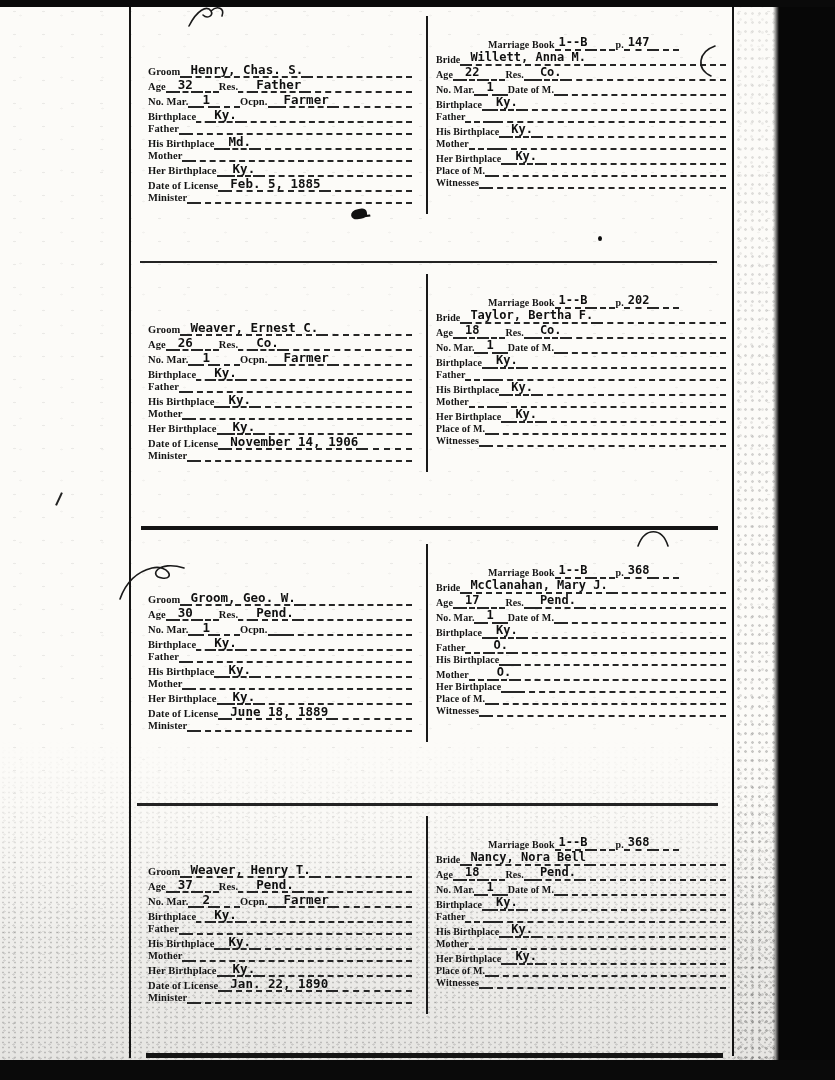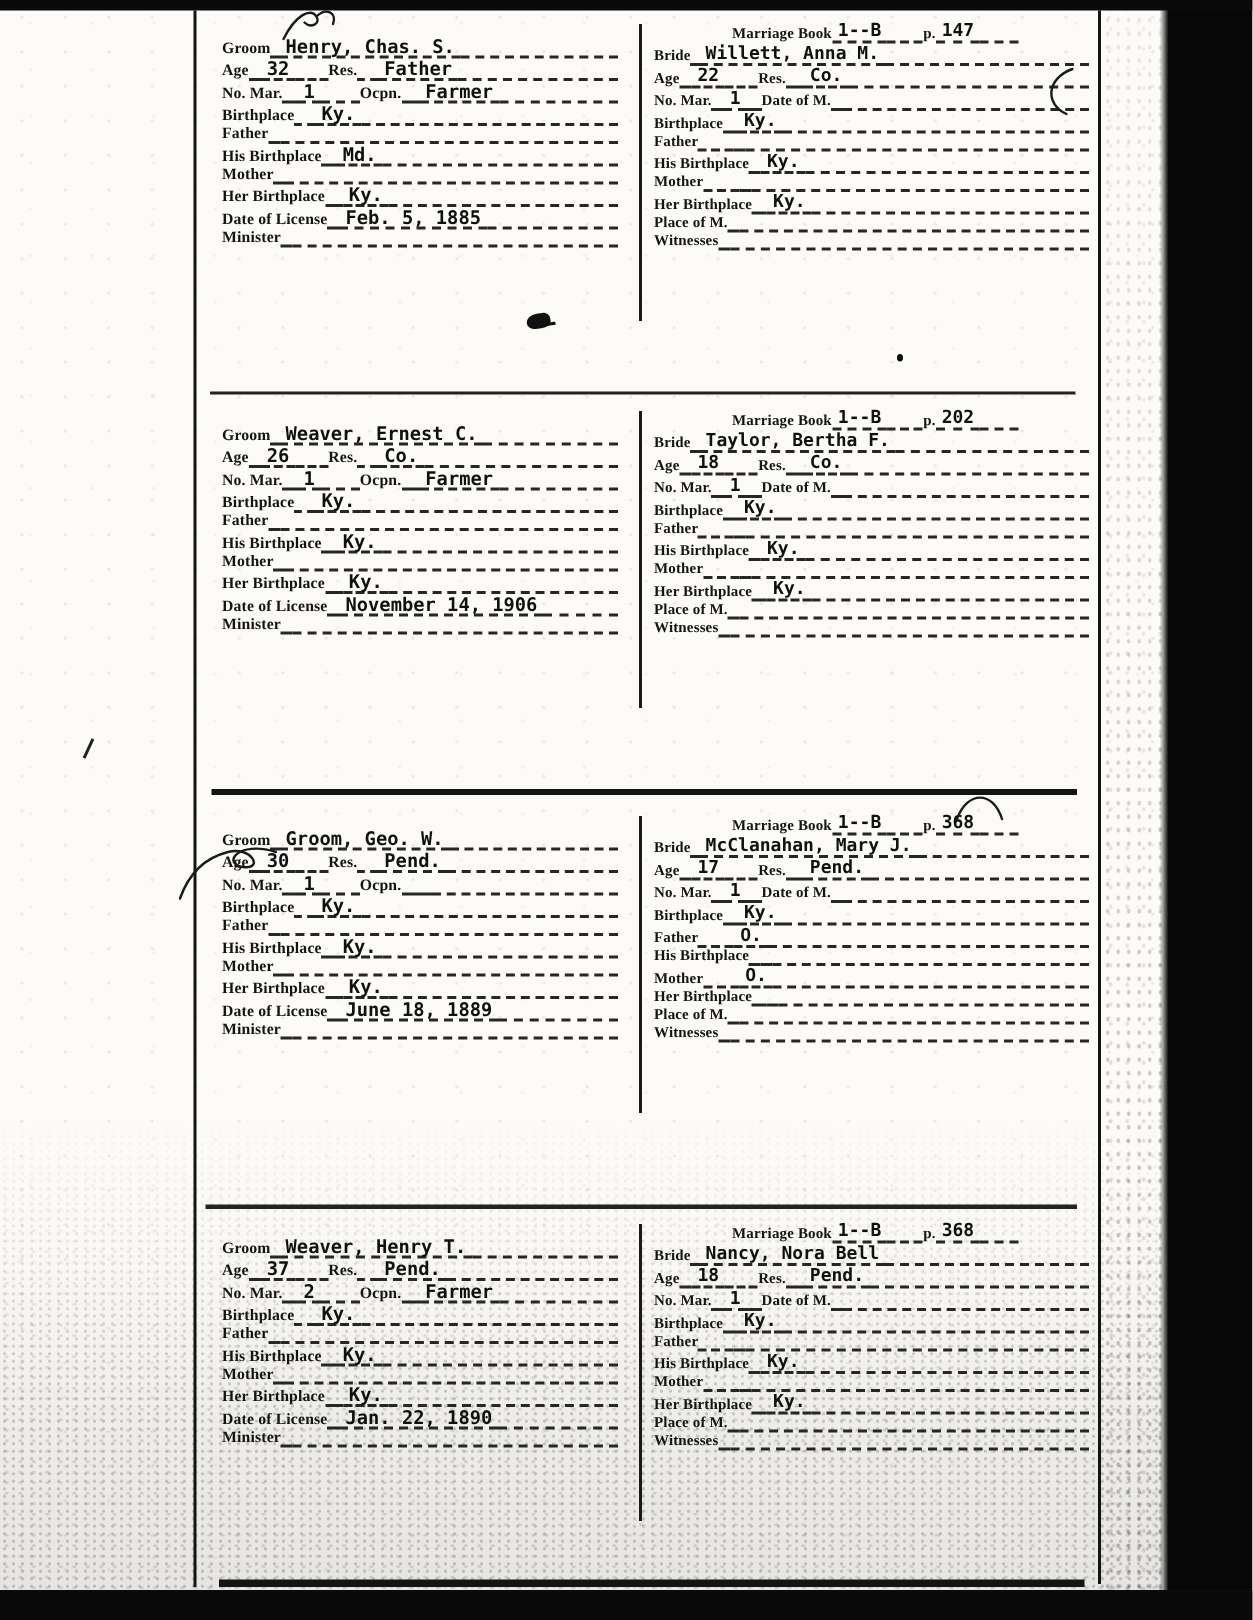--- a/index.html
+++ b/index.html
@@ -35,22 +35,22 @@
   .vl-right{position:absolute;left:732px;top:7px;width:2px;height:1049px;background:#141414}
   .rule{position:absolute;background:#141414}
   .rule.mid1{left:140px;top:261px;width:577px;height:2px;background:#232323}
   .rule.heavy1{left:141px;top:526px;width:577px;height:4px}
   .rule.mid2{left:137px;top:803px;width:581px;height:2.5px;background:#232323}
   .rule.heavy2{left:146px;top:1053px;width:577px;height:4.5px}
   
   .block{position:absolute;left:130px;width:603px;height:202px}
   .b0{top:12px}.b1{top:270px}.b2{top:540px}.b3{top:812px}
   .vline{position:absolute;left:296px;top:4px;height:198px;width:2px;background:#191919}
-  .col{position:absolute;display:flex;flex-direction:column;justify-content:flex-start}
-  .col.left{left:18px;top:12px;width:264px;height:186px}
+  .col{position:absolute;display:flex;flex-direction:column;justify-content:center}
+  .col.left{left:18px;top:28px;width:264px;height:186px}
   .col.right{left:306px;top:2px;width:290px;height:196px}
   .row{display:flex;align-items:flex-end;min-height:0}
   .lbl{font:700 10.5px "Liberation Serif",serif;color:#141414;letter-spacing:.1px;
        padding-bottom:1px;white-space:nowrap}
   .col.right .lbl{font-size:10px}
   .val{font-family:"DejaVu Sans Mono",monospace;font-weight:700;font-size:12.5px;line-height:13px;
        color:#101010;padding:0 4px;border-bottom:2px dashed #262626;white-space:nowrap}
   .col.right .val{font-size:12px}
   .d{border-bottom:2px dashed #262626;height:2px}
   .grow{flex:1 1 auto}

